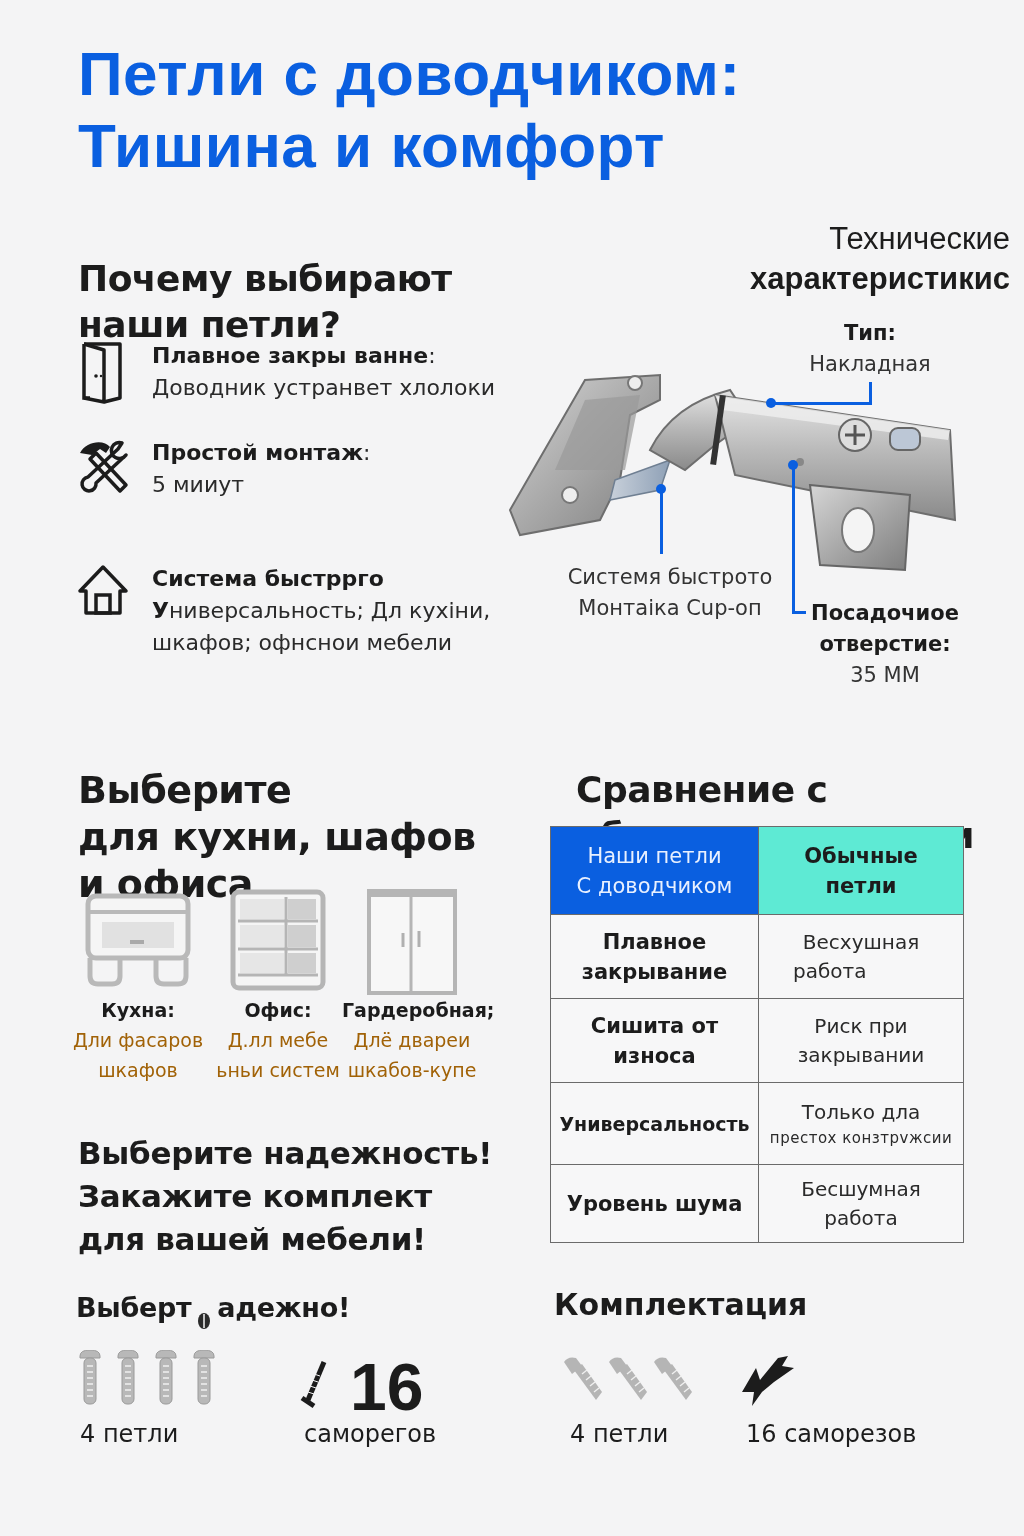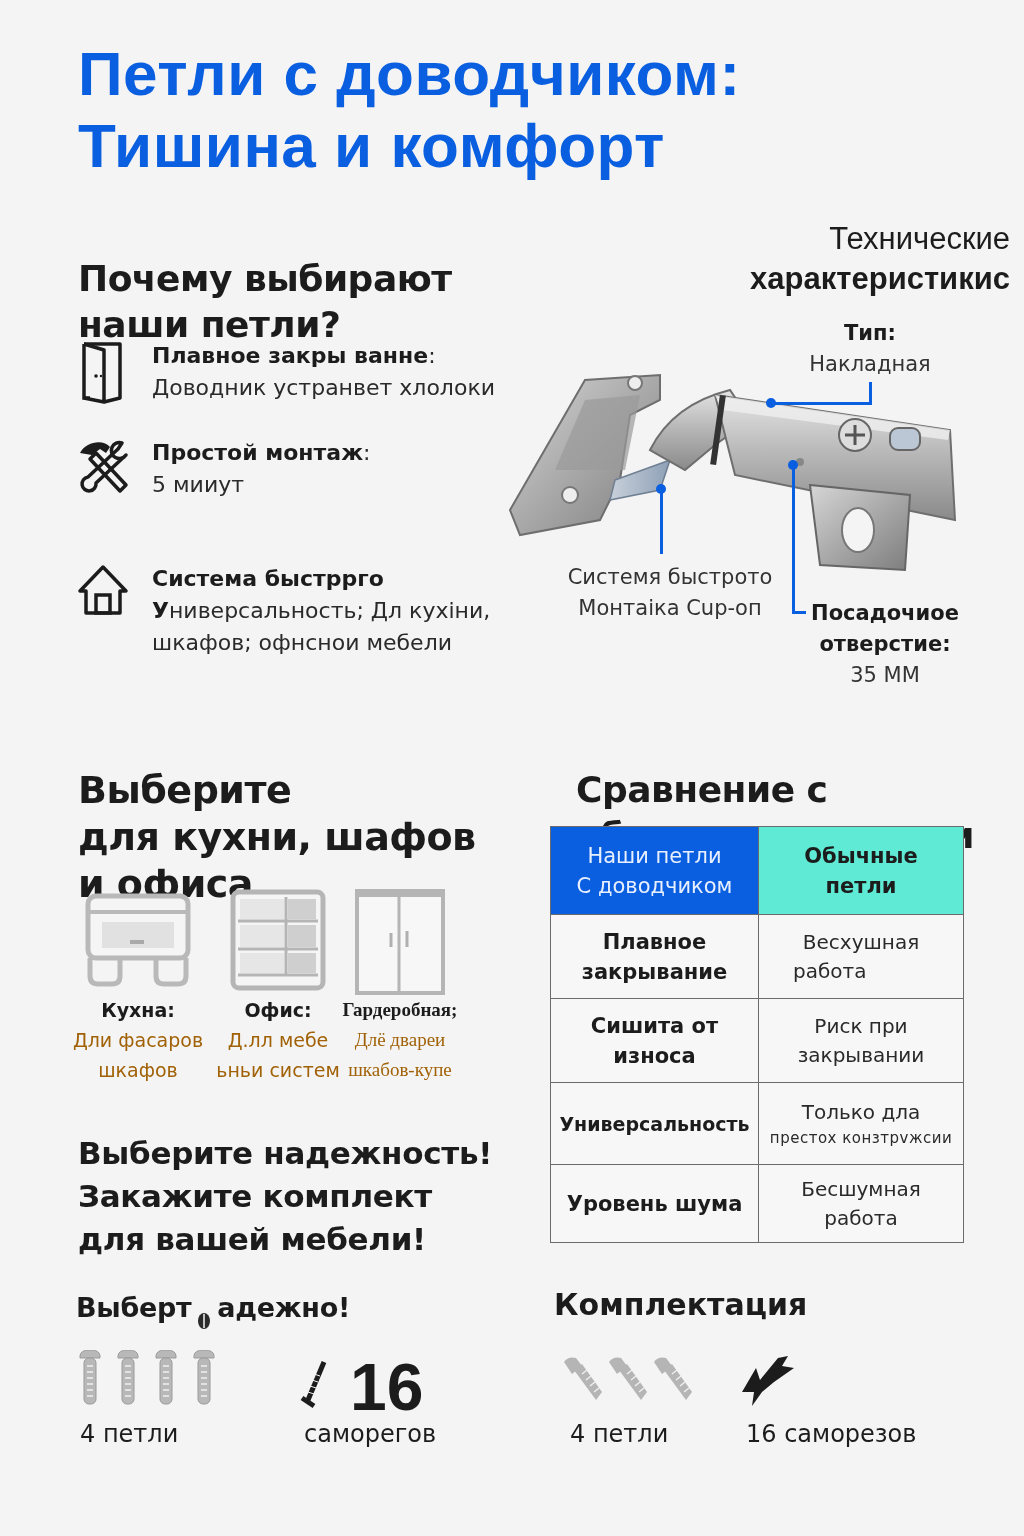--- a/index.html
+++ b/index.html
@@ -217,21 +217,21 @@
       <rect x="58" y="64" width="28" height="20" fill="#cfcfcf"></rect>
       <line x1="8" y1="86" x2="88" y2="86" stroke="#b5b5b5" stroke-width="3"></line>
       <line x1="56" y1="8" x2="56" y2="86" stroke="#b5b5b5" stroke-width="3"></line>
     </svg>
   </div>
   <div class="lbl">Офис:</div>
   <div class="desc">Д.лл мебе</div>
   <div class="desc">ьньи систем</div>
 </div>
 
-<div class="abs usage" style="left:330px;font-family:Liberation Serif, serif;">
+<div class="abs usage" style="left:342px;">
   <div class="pic">
     <svg width="94" height="110" viewBox="0 0 94 110">
       <line x1="2" y1="6" x2="92" y2="6" stroke="#b5b5b5" stroke-width="4"></line>
       <rect x="4" y="10" width="86" height="98" fill="#f7f7f7" stroke="#b5b5b5" stroke-width="4"></rect>
       <line x1="46" y1="10" x2="46" y2="108" stroke="#b5b5b5" stroke-width="3"></line>
       <line x1="38" y1="48" x2="38" y2="62" stroke="#b0b0b0" stroke-width="3"></line>
       <line x1="54" y1="46" x2="54" y2="62" stroke="#b0b0b0" stroke-width="3"></line>
     </svg>
   </div>
   <div class="lbl">Гардеробная;</div>

